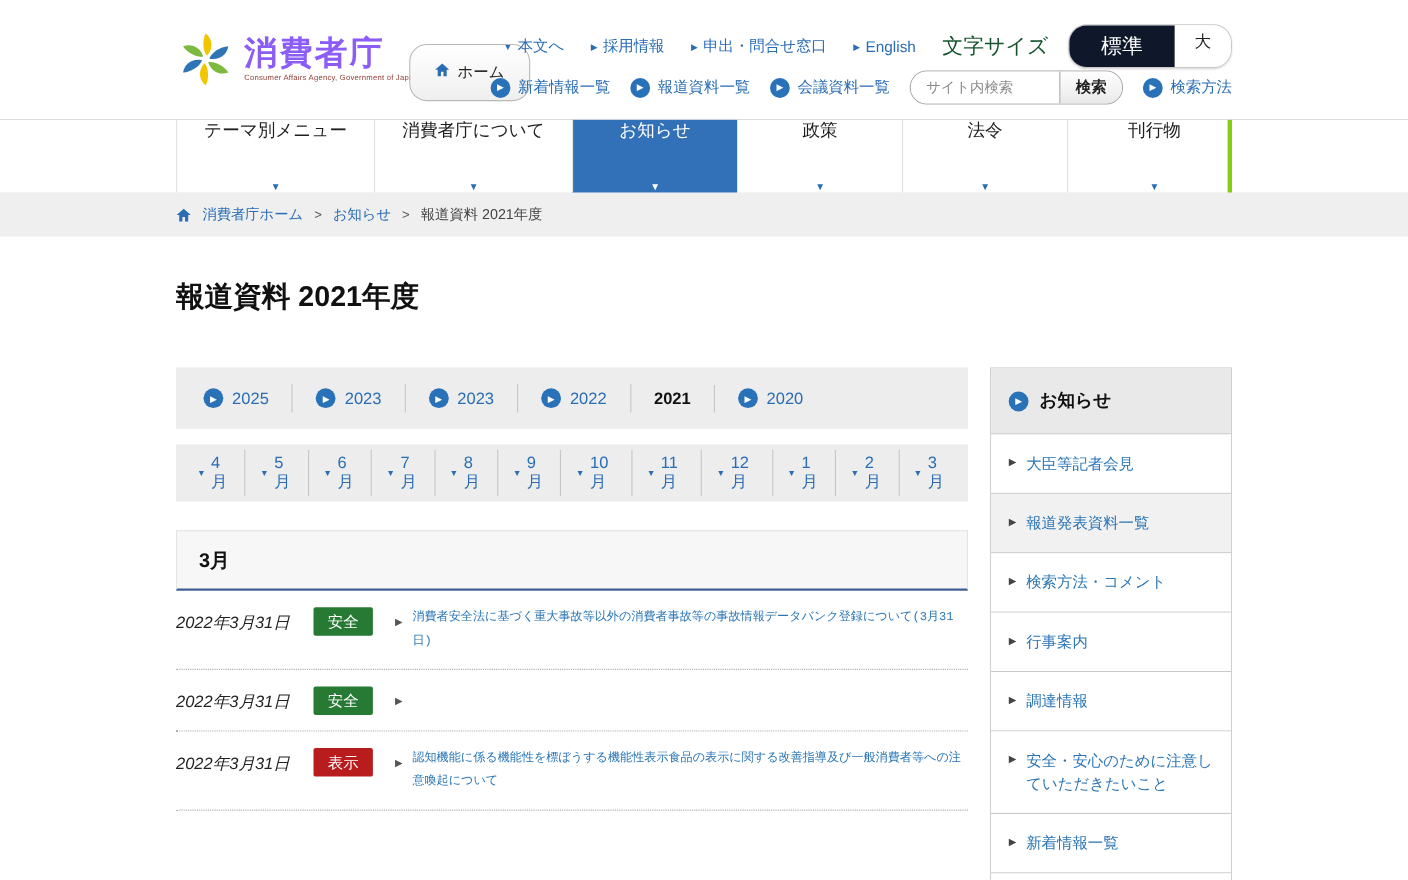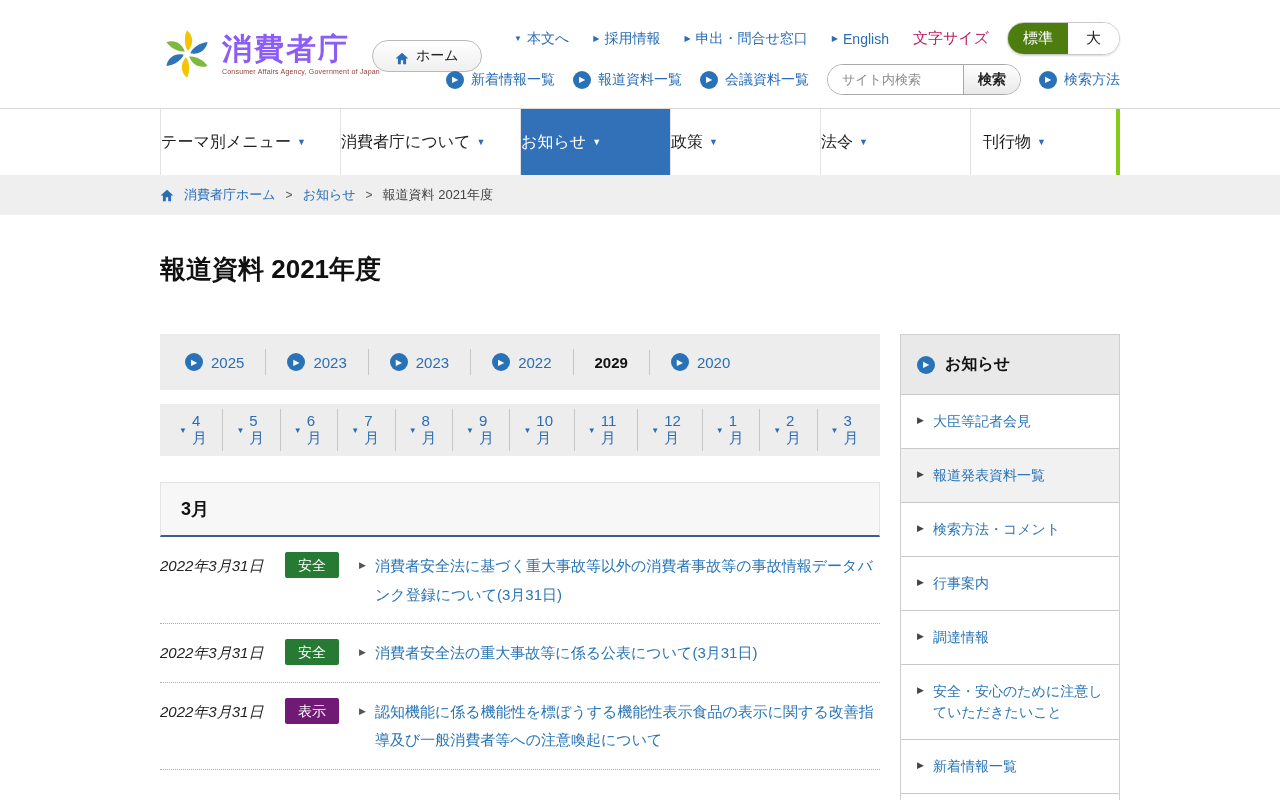--- a/index.html
+++ b/index.html
@@ -8,48 +8,48 @@
   a { text-decoration:none; cursor:pointer; }
   .container { width:960px; margin:0 auto; position:relative; }
 
   
   .site-header { height:108px; background:#fff; position:relative; }
   .logo-wrap { position:absolute; left:0; top:26px; display:flex; align-items:flex-start; gap:8px; }
   .logo-mark { width:54px; height:56px; }
   .logo-texts { display:flex; flex-direction:column; margin-top:6px; }
   .logo-title { font-size:30px; font-weight:bold; color:#8b5cf6; letter-spacing:2px; line-height:1.1; }
   .logo-sub { font-size:7px; color:#94403a; margin-top:3px; letter-spacing:.2px; }
-  .home-btn { position:absolute; left:212px; top:40px; display:flex; align-items:flex-end; gap:7px;
-    padding:6px 22px; border:1px solid #b9b9b9; border-radius:16px;
+  .home-btn { position:absolute; left:212px; top:40px; display:flex; align-items:flex-start; gap:7px;
+    padding:16px 22px; border:1px solid #b9b9b9; border-radius:16px;
     background:linear-gradient(#ffffff,#efefef); font-size:14px; color:#222; }
   .top-links { position:absolute; right:0; top:22px; display:flex; align-items:center; gap:24px; font-size:14px; }
   .tlink { display:flex; align-items:center; gap:5px; color:#2a6db5; }
   .tlink .mk { font-size:8px; color:#2a6db5; }
-  .fs-label { color:#be185d; font-size:15px; }
+  .fs-label { color:#14532d; font-size:19px; }
   .fs-toggle { display:flex; border:1px solid #c9c9c9; border-radius:17px; overflow:hidden;
     box-shadow:0 1px 2px rgba(0,0,0,.15); margin-left:-6px; }
-  .fs-std { background:#4d7c0f; color:#fff; padding:6px 15px; font-size:15px; }
+  .fs-std { background:#0f172a; color:#fff; padding:6px 29px; font-size:19px; }
   .fs-big { background:#fff; color:#222; padding:6px 18px; font-size:15px; }
   .quick-row { position:absolute; right:0; top:64px; display:flex; align-items:center; gap:18px; font-size:14px; }
   .qlink { display:flex; align-items:center; gap:7px; color:#2a6db5; }
   .circle-ic { width:18px; height:18px; border-radius:50%; background:#2a72b8; display:inline-flex;
     align-items:center; justify-content:center; color:#fff; font-size:8px; flex:0 0 auto; }
   .search-box { display:flex; align-items:stretch; border:1px solid #a9a9a9; border-radius:16px;
     overflow:hidden; height:31px; background:#fff; }
   .search-box input { border:0; outline:none; padding:0 14px; width:135px; font-size:13px; color:#333;
     font-family:inherit; }
   .search-box input::placeholder { color:#8a8a8a; }
   .search-btn { border:0; border-left:1px solid #a9a9a9; background:linear-gradient(#fff,#e9e9e9);
     padding:0 14px; font-size:14px; font-weight:bold; color:#222; cursor:pointer; font-family:inherit; }
 
   
   .main-nav { border-top:1px solid #d9d9d9; height:67px; background:#fff;
     box-shadow:0 2px 3px rgba(0,0,0,.06); }
   .nav-inner { display:flex; height:100%; }
-  .nav-tab { display:flex; flex-direction:row; align-items:center; justify-content:flex-start; gap:6px;
+  .nav-tab { display:flex; flex-direction:column; align-items:center; justify-content:space-between; gap:6px;
     border-left:1px solid #e2e2e2; font-size:16px; color:#1d1d1d; cursor:pointer; }
   .nav-tab:last-child { border-right:4px solid #84cc16;padding-left:12px; }
   .nav-tab .caret { font-size:9px; color:#2a6db5; }
   .nav-tab.w180 { width:180px; } .nav-tab.w150 { width:150px; }
   .nav-tab.active { background:#3271b7; color:#fff; }
   .nav-tab.active .caret { color:#fff; }
 
   
   .breadcrumb-bar { background:#efefef; height:40px; }
   .breadcrumb { display:flex; align-items:center; gap:10px; height:100%; font-size:13px; color:#444; }
@@ -83,21 +83,21 @@
 
   .section-head { margin-top:26px; background:#f7f7f7; border:1px solid #e4e4e4;
     border-bottom:2px solid #3e5c91; padding:14px 20px; font-size:18px; font-weight:bold; color:#111; }
 
   
   .news-row { display:flex; align-items:flex-start; padding:15px 0 14px; border-bottom:1px dotted #adadad; }
   .news-date { width:113px; flex:0 0 auto; font-size:15px; color:#222; padding-top:5px;font-style:italic; }
   .news-badge { flex:0 0 auto; margin:0 20px 0 12px; color:#fff; font-size:14px;
     padding:4px 13px; border-radius:2px; line-height:1.3; }
   .news-mk { flex:0 0 auto; color:#555; font-size:9px; padding-top:8px; margin-right:9px; }
-  .news-link { flex:1; color:#2a75b5; font-size:15px; line-height:1.9; }
+  .news-link { flex:1; color:#2a75b5; font-size:11px; line-height:1.9;font-family:Liberation Mono, monospace; }
 
   
   .sb-head { background:#e9e9e9; border-bottom:1px solid #c9c9c9; padding:19px 16px;
     display:flex; align-items:center; gap:10px; font-size:16px; font-weight:bold; color:#111; }
   .sb-item { display:flex; align-items:flex-start; gap:9px; padding:16px 12px 16px 16px;
     border-bottom:1px solid #c9c9c9; background:#fff; }
   .sb-item:last-child { border-bottom:0; }
   .sb-item.current { background:#f1f1f1; }
   .sb-item .mk { font-size:9px; color:#444; padding-top:4px; flex:0 0 auto; }
   .sb-item a { color:#2a75b5; font-size:14px; line-height:1.5; }
@@ -239,21 +239,21 @@
         <span>2023</span>
       </a>
       <a class="year-item">
         <span class="circle-ic">▶</span>
         <span>2023</span>
       </a>
       <a class="year-item">
         <span class="circle-ic">▶</span>
         <span>2022</span>
       </a>
-      <span class="year-item current">2029</span>
+      <span class="year-item current">2021</span>
       <a class="year-item">
         <span class="circle-ic">▶</span>
         <span>2020</span>
       </a>
     </div>
 
     <div class="month-band">
       <a class="month-item">
           <span class="mk">▼</span>
           <span>4月</span>
@@ -310,25 +310,24 @@
     <div class="news-row">
       <span class="news-date">2022年3月31日</span>
       <span class="news-badge" style="background:#267a33">安全</span>
       <span class="news-mk">▶</span>
       <a class="news-link">消費者安全法に基づく重大事故等以外の消費者事故等の事故情報データバンク登録について(3月31日)</a>
     </div>
     <div class="news-row">
       <span class="news-date">2022年3月31日</span>
       <span class="news-badge" style="background:#267a33">安全</span>
       <span class="news-mk">▶</span>
-      <a class="news-link">消費者安全法の重大事故等に係る公表について(3月31日)</a>
     </div>
     <div class="news-row">
       <span class="news-date">2022年3月31日</span>
-      <span class="news-badge" style="background:#701a75">表示</span>
+      <span class="news-badge" style="background:#b91c1c">表示</span>
       <span class="news-mk">▶</span>
       <a class="news-link">認知機能に係る機能性を標ぼうする機能性表示食品の表示に関する改善指導及び一般消費者等への注意喚起について</a>
     </div>
 
   </div>
 
   <aside class="col-right">
     <div class="sb-head">
       <span class="circle-ic">▶</span>
       <span>お知らせ</span>

